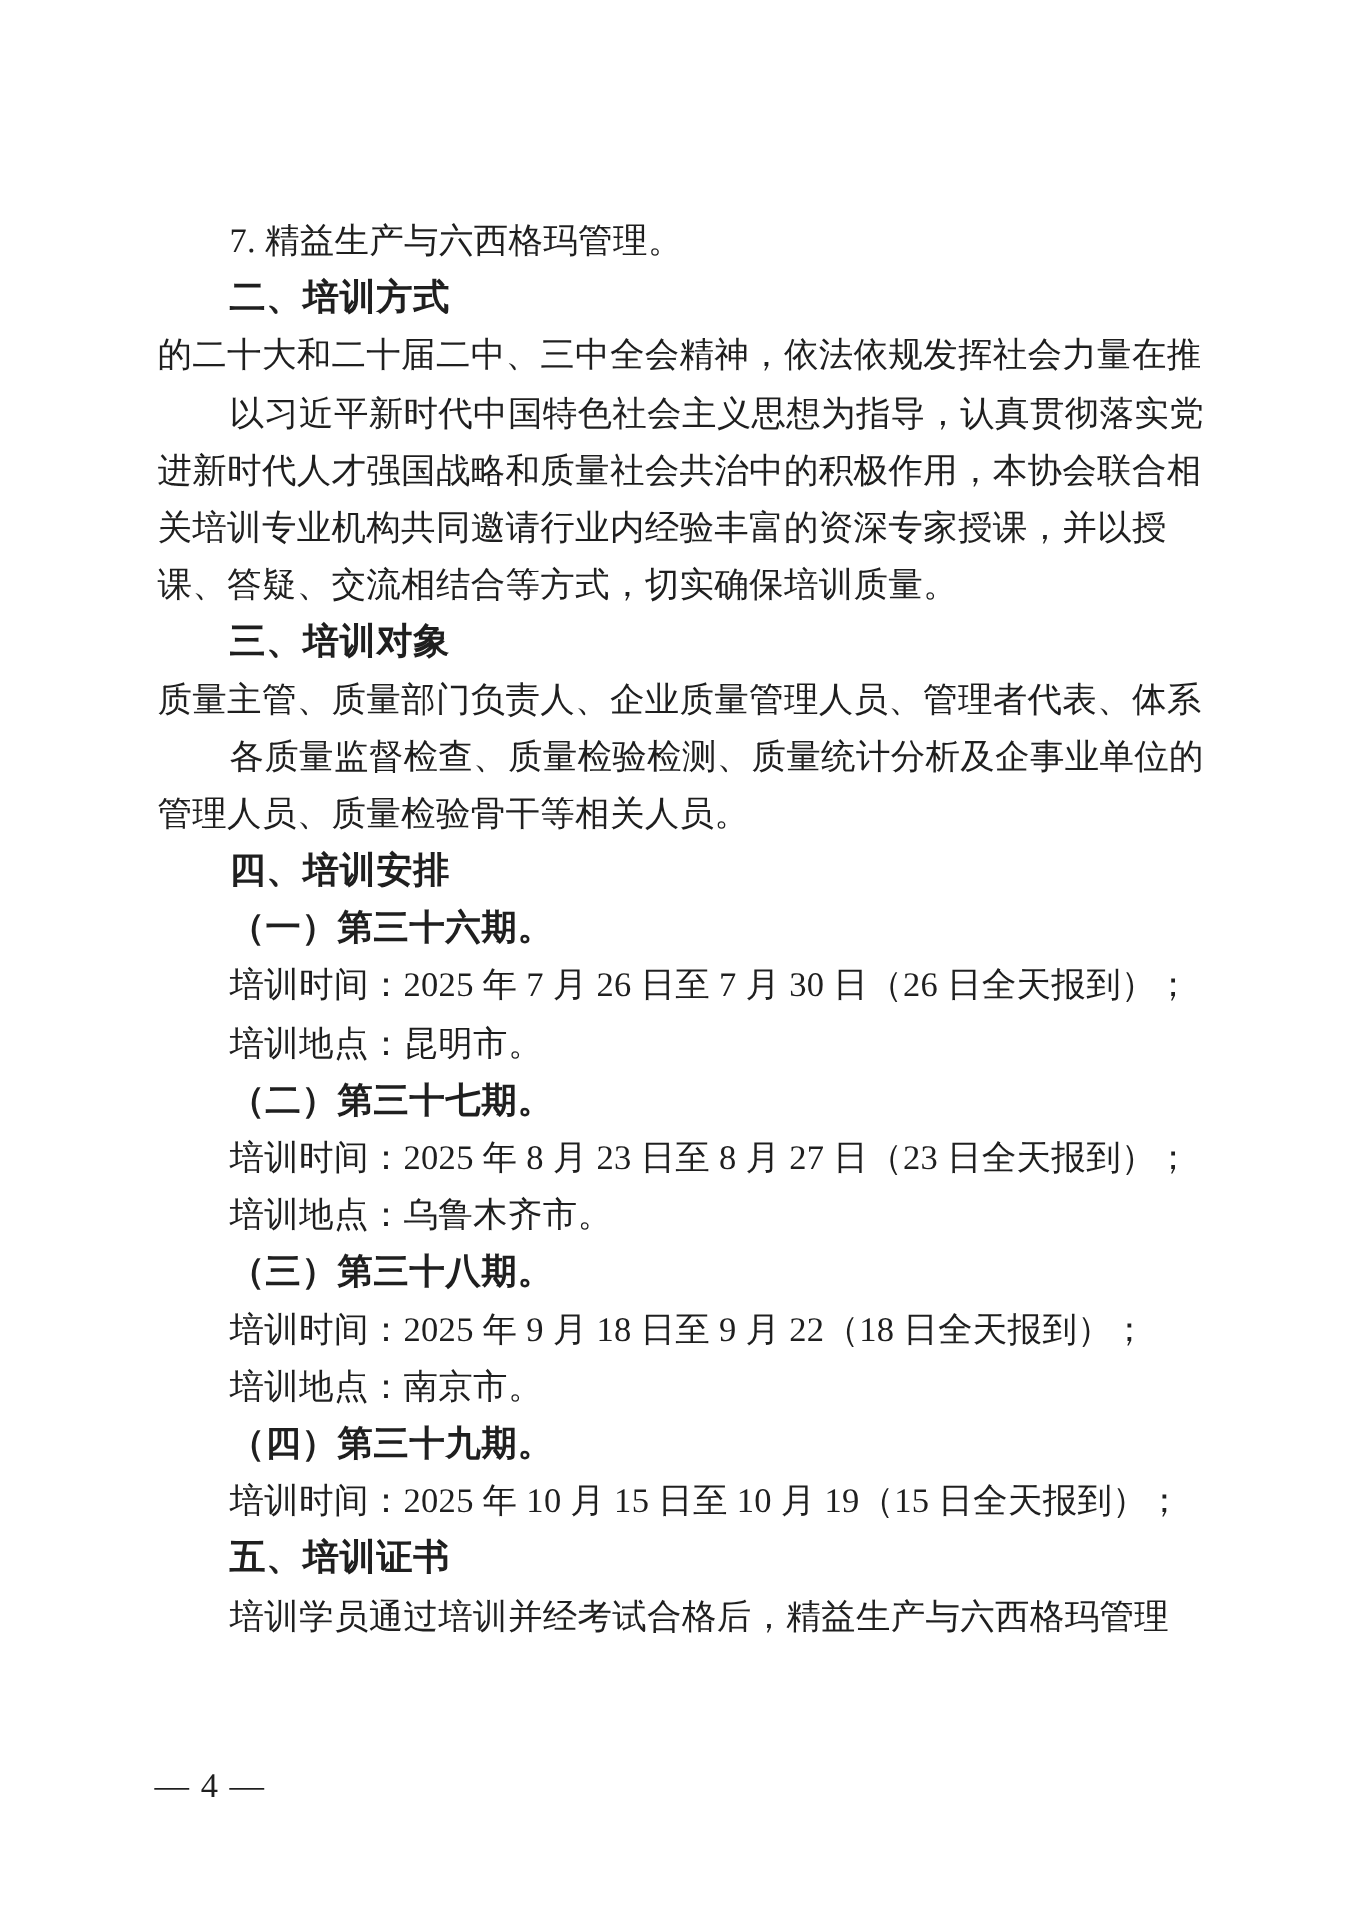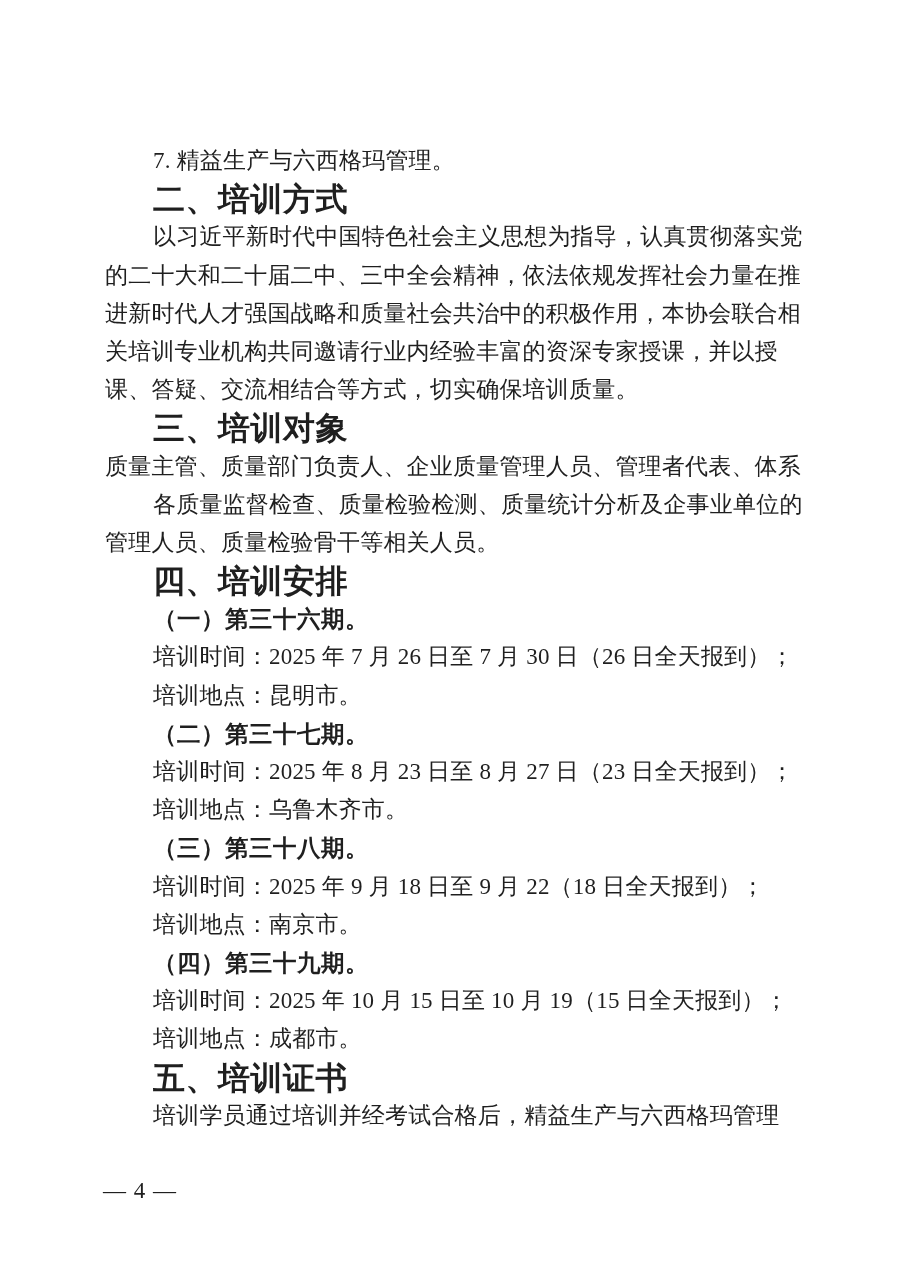--- a/index.html
+++ b/index.html
@@ -28,21 +28,21 @@
     color: #1f1f1f;
     white-space: nowrap;
     letter-spacing: 0.2px;
   }
   .line.indent {
     padding-left: 48px;
   }
   .line.heading {
     font-family: "Liberation Sans", sans-serif;
     font-weight: bold;
-    font-size: 32px;
+    font-size: 24px;
     letter-spacing: 0.5px;
   }
   .line.subheading {
     font-weight: bold;
     font-size: 23.5px;
     letter-spacing: 0.5px;
   }
   .footer {
     position: absolute;
     left: 103px;
@@ -54,39 +54,38 @@
     letter-spacing: 1px;
   }
 </style>
 </head>
 <body>
 
 <div class="page">
   <div class="content" id="content">
       <div class="line body indent">7. 精益生产与六西格玛管理。</div>
       <div class="line heading indent">二、培训方式</div>
+      <div class="line body">的二十大和二十届二中、三中全会精神，依法依规发挥社会力量在推</div>
       <div class="line body indent">以习近平新时代中国特色社会主义思想为指导，认真贯彻落实党</div>
-      <div class="line body">的二十大和二十届二中、三中全会精神，依法依规发挥社会力量在推</div>
       <div class="line body">进新时代人才强国战略和质量社会共治中的积极作用，本协会联合相</div>
       <div class="line body">关培训专业机构共同邀请行业内经验丰富的资深专家授课，并以授</div>
       <div class="line body">课、答疑、交流相结合等方式，切实确保培训质量。</div>
       <div class="line heading indent">三、培训对象</div>
       <div class="line body">质量主管、质量部门负责人、企业质量管理人员、管理者代表、体系</div>
       <div class="line body indent">各质量监督检查、质量检验检测、质量统计分析及企事业单位的</div>
       <div class="line body">管理人员、质量检验骨干等相关人员。</div>
       <div class="line heading indent">四、培训安排</div>
       <div class="line subheading indent">（一）第三十六期。</div>
       <div class="line body indent">培训时间：2025 年 7 月 26 日至 7 月 30 日（26 日全天报到）；</div>
       <div class="line body indent">培训地点：昆明市。</div>
       <div class="line subheading indent">（二）第三十七期。</div>
       <div class="line body indent">培训时间：2025 年 8 月 23 日至 8 月 27 日（23 日全天报到）；</div>
       <div class="line body indent">培训地点：乌鲁木齐市。</div>
       <div class="line subheading indent">（三）第三十八期。</div>
       <div class="line body indent">培训时间：2025 年 9 月 18 日至 9 月 22（18 日全天报到）；</div>
       <div class="line body indent">培训地点：南京市。</div>
       <div class="line subheading indent">（四）第三十九期。</div>
       <div class="line body indent">培训时间：2025 年 10 月 15 日至 10 月 19（15 日全天报到）；</div>
-      <div class="line body indent">培训地点：成都市。</div>
       <div class="line heading indent">五、培训证书</div>
       <div class="line body indent">培训学员通过培训并经考试合格后，精益生产与六西格玛管理</div>
     </div>
   <div class="footer">— 4 —</div>
 </div>
 
 </body></html>

